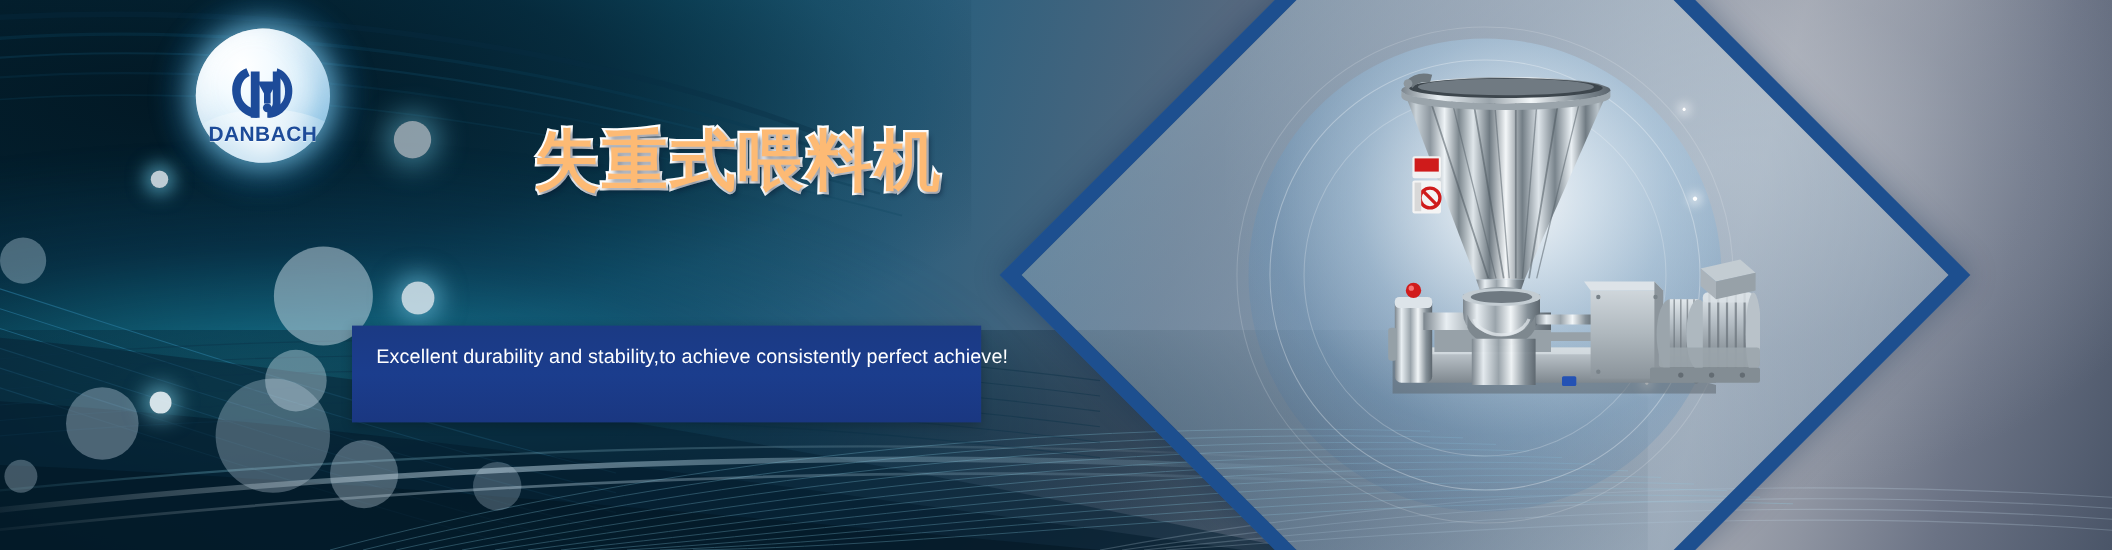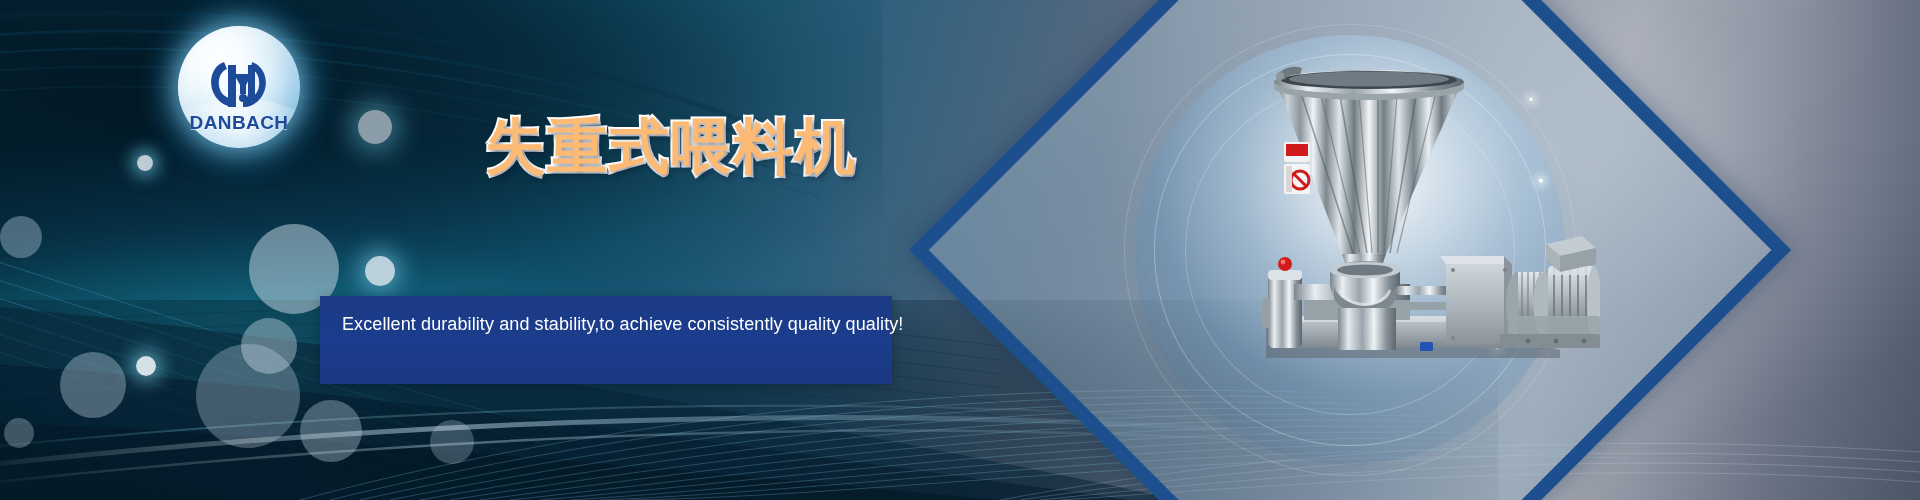--- a/index.html
+++ b/index.html
@@ -353,21 +353,21 @@
         <path d="M44 4 C 55 8, 60 20, 57 31 C 54 42, 45 49, 36 49 L36 41 C 44 41, 50 36, 51 28 C 52 20, 49 13, 43 11 Z" fill="#1d4b99"></path>
         <path d="M40 7 h7 v30 c0 7 -5 12 -12 12 v-8 c4 0 5 -3 5 -6 z" fill="#1d4b99"></path>
       </svg>
     </div>
     <div class="logo-text">DANBACH</div>
   </div>
 
   <div class="title no-sel">失重式喂料机</div>
 
   <div class="slogan-box">
-    <div class="slogan-en">Excellent durability and stability,to achieve consistently quality quality!</div>
+    <div class="slogan-en">Excellent durability and stability,to achieve consistently perfect achieve!</div>
   </div>
 
   <div class="diamond-wrap">
     <div class="diamond">
       <div class="diamond-inner">
         <div class="diamond-clip">
           <div class="sphere-glow"></div>
           <div class="sphere-ring" style="width:392px;height:392px;"></div>
           <div class="sphere-ring" style="width:330px;height:330px;border-color:rgba(255,255,255,.22);"></div>
           <div class="sphere-ring" style="width:452px;height:452px;border-color:rgba(255,255,255,.16);"></div>

